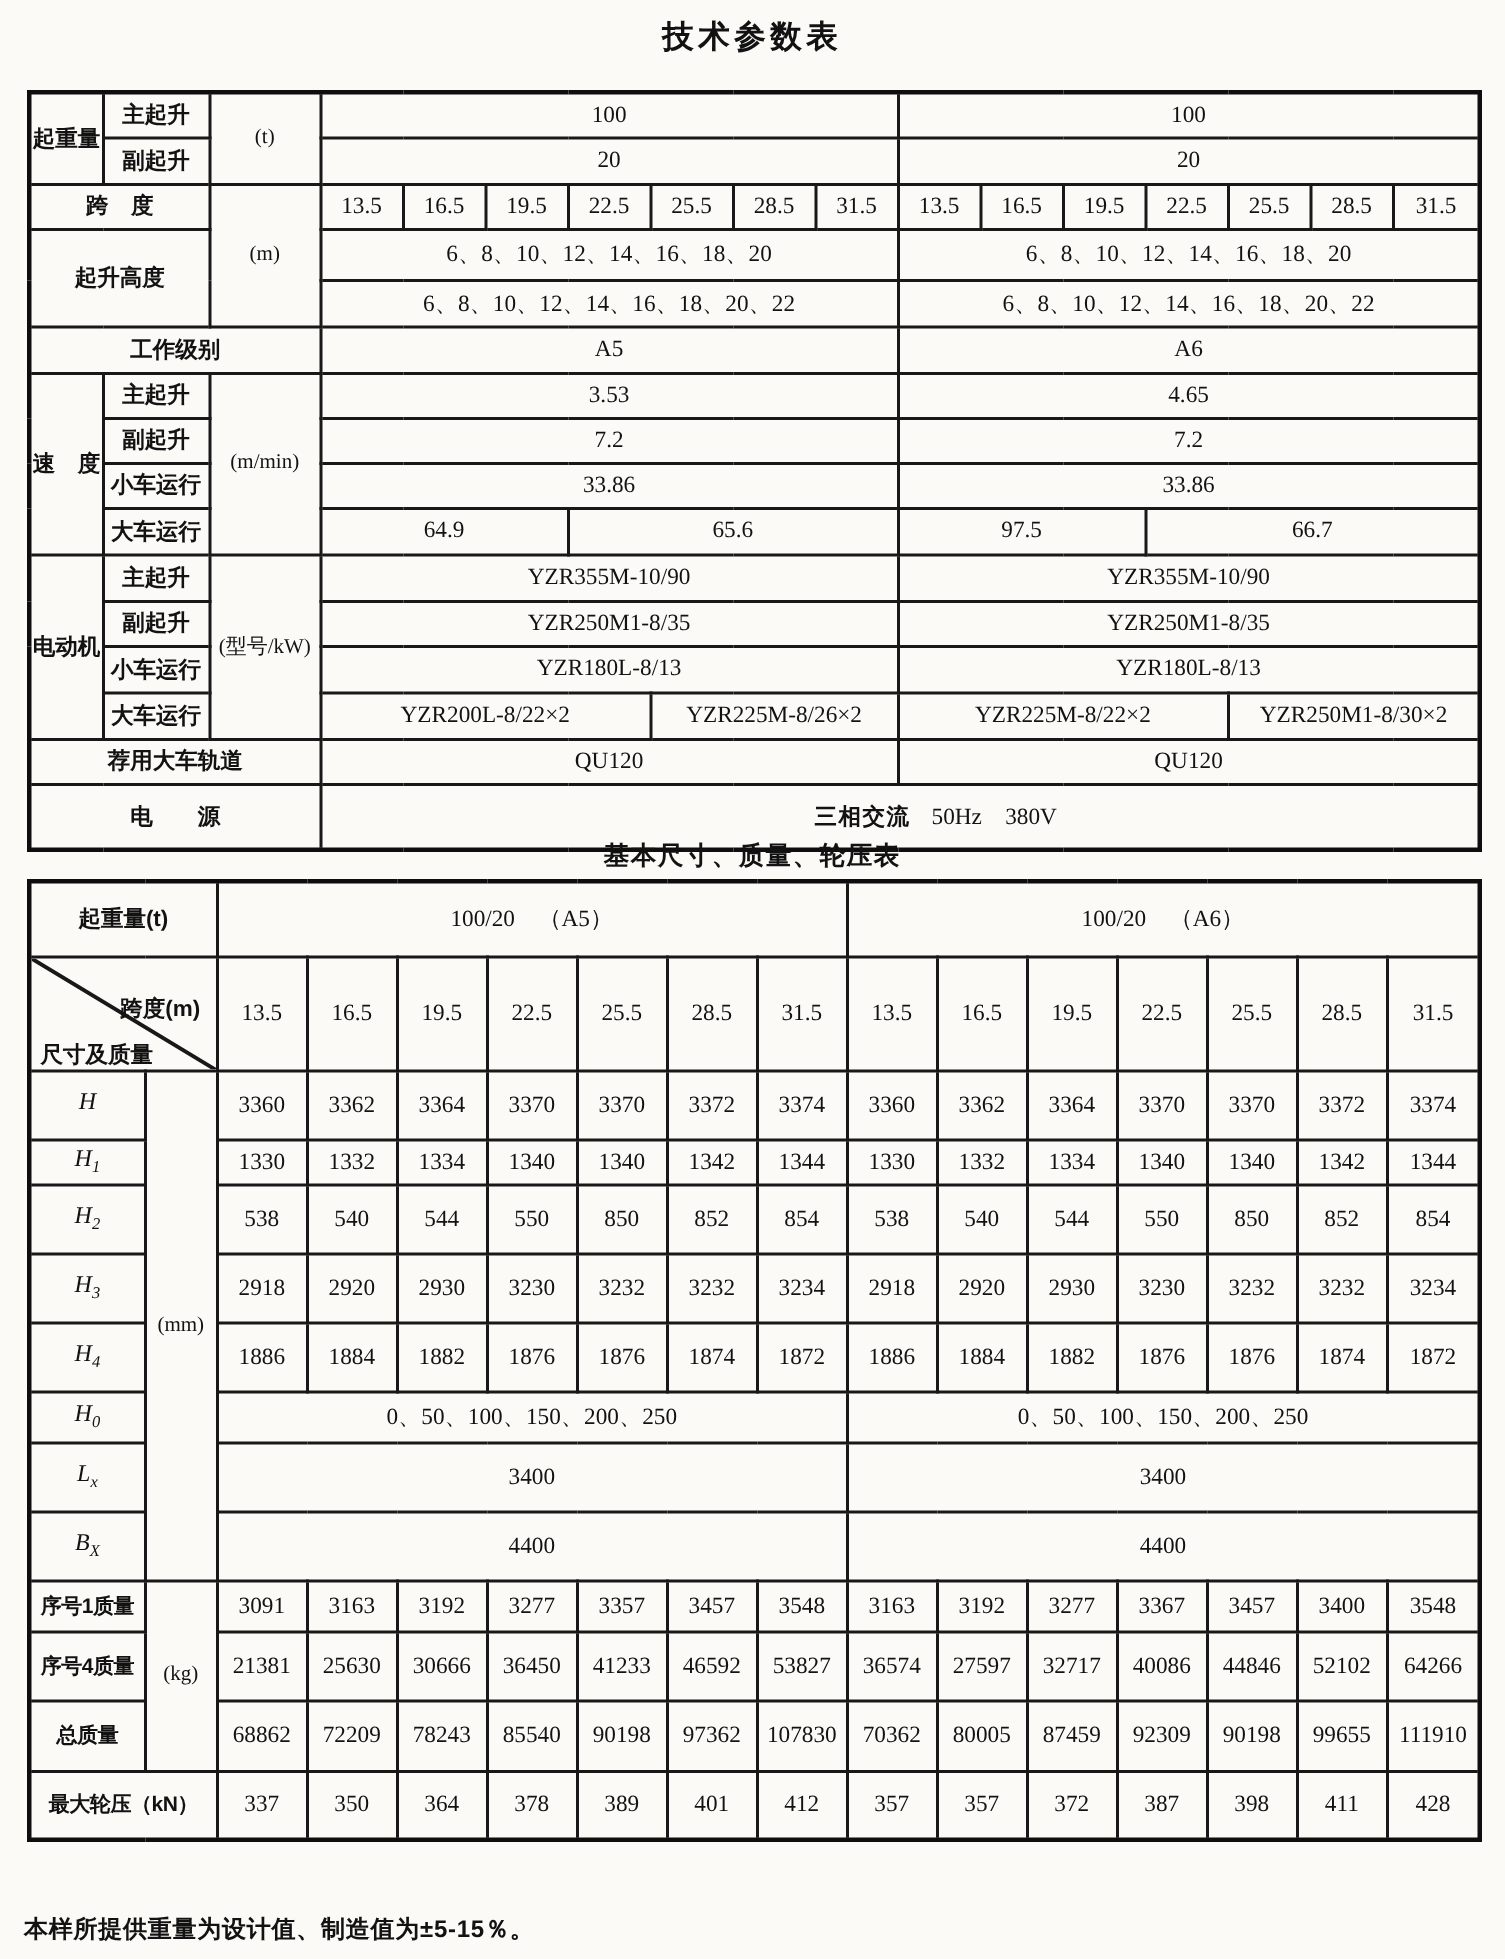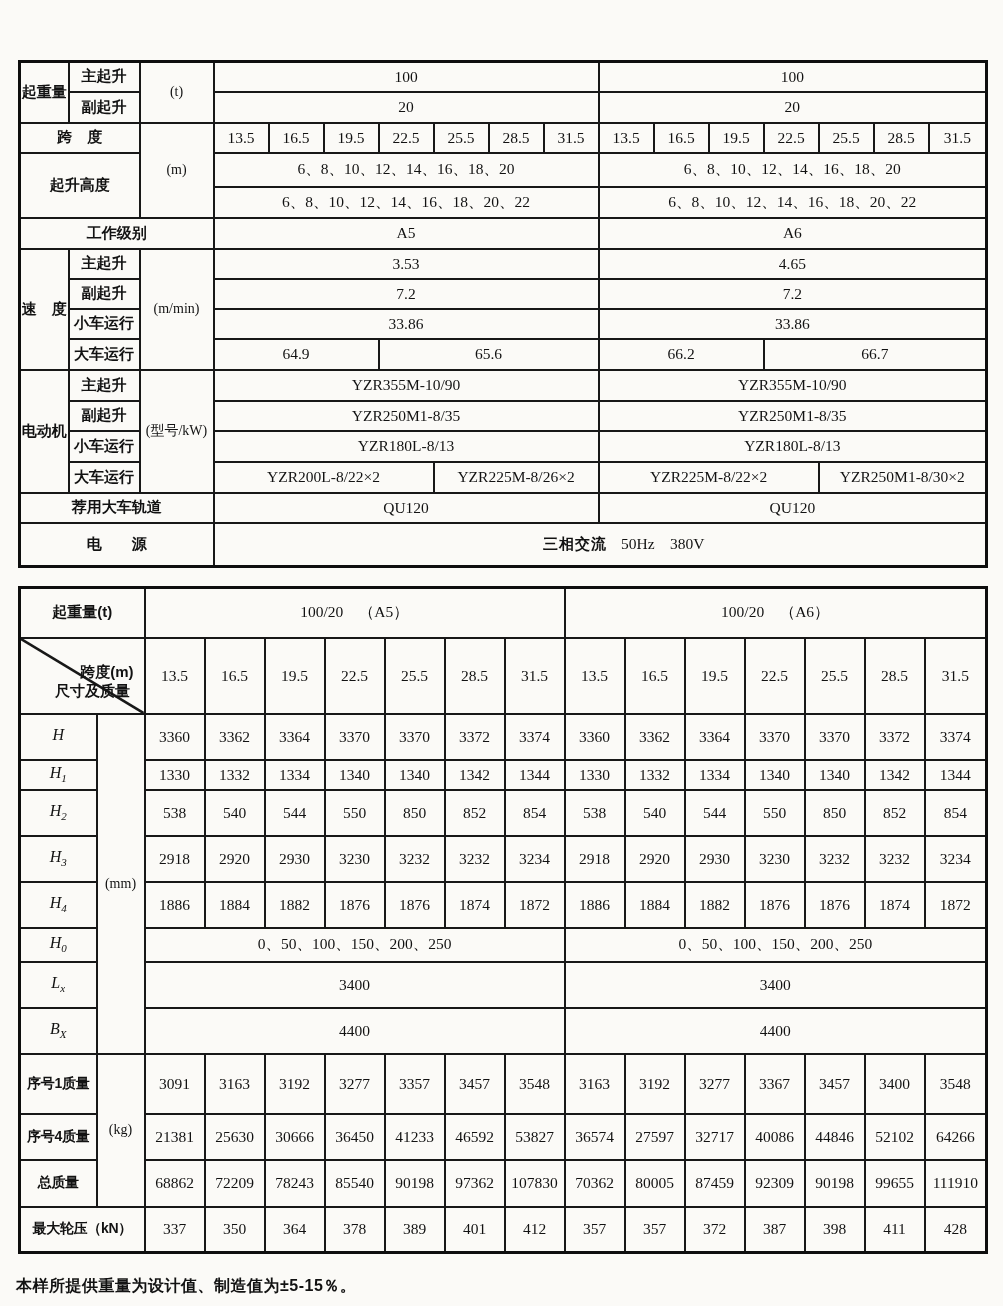--- a/index.html
+++ b/index.html
@@ -44,27 +44,28 @@
   .unit{ font-weight:400; font-size:14px;  font-family:"Liberation Serif", serif; }
   .dim { font-style:italic; font-weight:400; font-size:16px; font-family:"Liberation Serif", serif; }
   .dim sub { font-size:11px; font-style:italic; }
   .powerline b { font-weight:700; font-family:"Liberation Sans",sans-serif; font-size:15px; letter-spacing:1px;margin-left:48px; }
   .powerline span.rest { font-weight:400; font-size:15.5px; font-family:"Liberation Serif", serif; margin-left:14px; }
 
   
   .diag { position:relative; }
   .diag svg { position:absolute; left:0; top:0; width:100%; height:100%; }
   .diag .top-label    { position:absolute; top:24px;  right:10px; font-weight:700; font-size:15px; }
-  .diag .bottom-label { position:absolute; bottom:12px; left:6px;  font-weight:700; font-size:15px;margin-left:28px; }
+  .diag .bottom-label { position:absolute; bottom:0; left:6px;  font-weight:700; font-size:15px; }
 </style>
 </head>
 <body>
 
 <div class="page">
 
+  <div class="doc-title">技术参数表</div>
 
   <table id="table1" class="spec">
     <colgroup>
       <col style="width:49px">
         <col style="width:71px">
         <col style="width:74px">
       <col style="width:55px">
         <col style="width:55px">
         <col style="width:55px">
         <col style="width:55px">
@@ -138,21 +139,21 @@
     </tr>
     <tr style="height:30px">
       <td class="cn">小车运行</td>
       <td colspan="7" class="num">33.86</td>
       <td colspan="7" class="num">33.86</td>
     </tr>
     <tr style="height:31px">
       <td class="cn">大车运行</td>
       <td colspan="3" class="num">64.9</td>
       <td colspan="4" class="num">65.6</td>
-      <td colspan="3" class="num">66.2</td>
+      <td colspan="3" class="num">97.5</td>
       <td colspan="4" class="num">66.7</td>
     </tr>
     <tr style="height:31px">
       <td rowspan="4" class="cn">电动机</td>
       <td class="cn">主起升</td>
       <td rowspan="4" class="unit">(型号/kW)</td>
       <td colspan="7" class="num">YZR355M-10/90</td>
       <td colspan="7" class="num">YZR355M-10/90</td>
     </tr>
     <tr style="height:30px">
@@ -179,20 +180,21 @@
     </tr>
     <tr style="height:44px">
       <td colspan="3" class="cn">电　　源</td>
       <td colspan="14" class="powerline">
         <b>三相交流</b><span class="rest">50Hz　380V</span>
       </td>
     </tr>
   </tbody>
     </table>
 
+  <div class="doc-title2">基本尺寸、质量、轮压表</div>
 
   <table id="table2" class="spec">
     <colgroup>
       <col style="width:77px">
         <col style="width:48px">
       <col style="width:60px">
         <col style="width:60px">
         <col style="width:60px">
         <col style="width:60px">
         <col style="width:60px">
@@ -329,21 +331,21 @@
     <tr style="height:46px">
       <td class="dim"><span>L</span><sub>x</sub></td>
       <td colspan="7" class="num">3400</td>
       <td colspan="7" class="num">3400</td>
     </tr>
     <tr style="height:46px">
       <td class="dim"><span>B</span><sub>X</sub></td>
       <td colspan="7" class="num">4400</td>
       <td colspan="7" class="num">4400</td>
     </tr>
-    <tr style="height:60px">
+    <tr style="height:34px">
       <td class="cns">序号1质量</td>
       <td rowspan="3" class="unit">(kg)</td>
     <td class="num">3091</td>
           <td class="num">3163</td>
           <td class="num">3192</td>
           <td class="num">3277</td>
           <td class="num">3357</td>
           <td class="num">3457</td>
           <td class="num">3548</td>
           <td class="num">3163</td>

